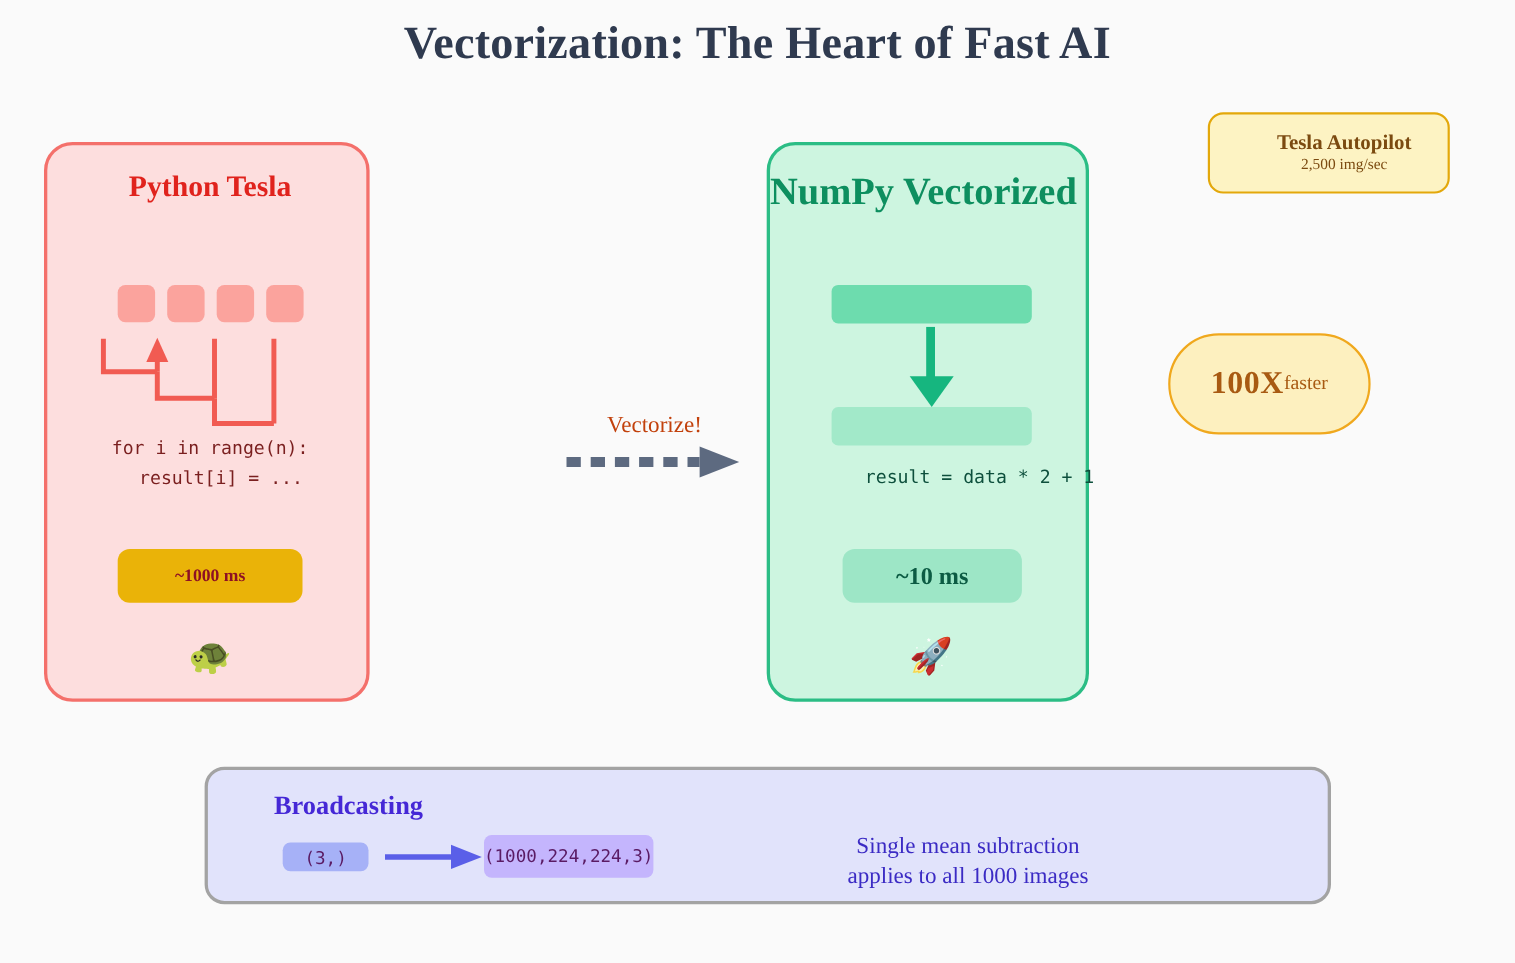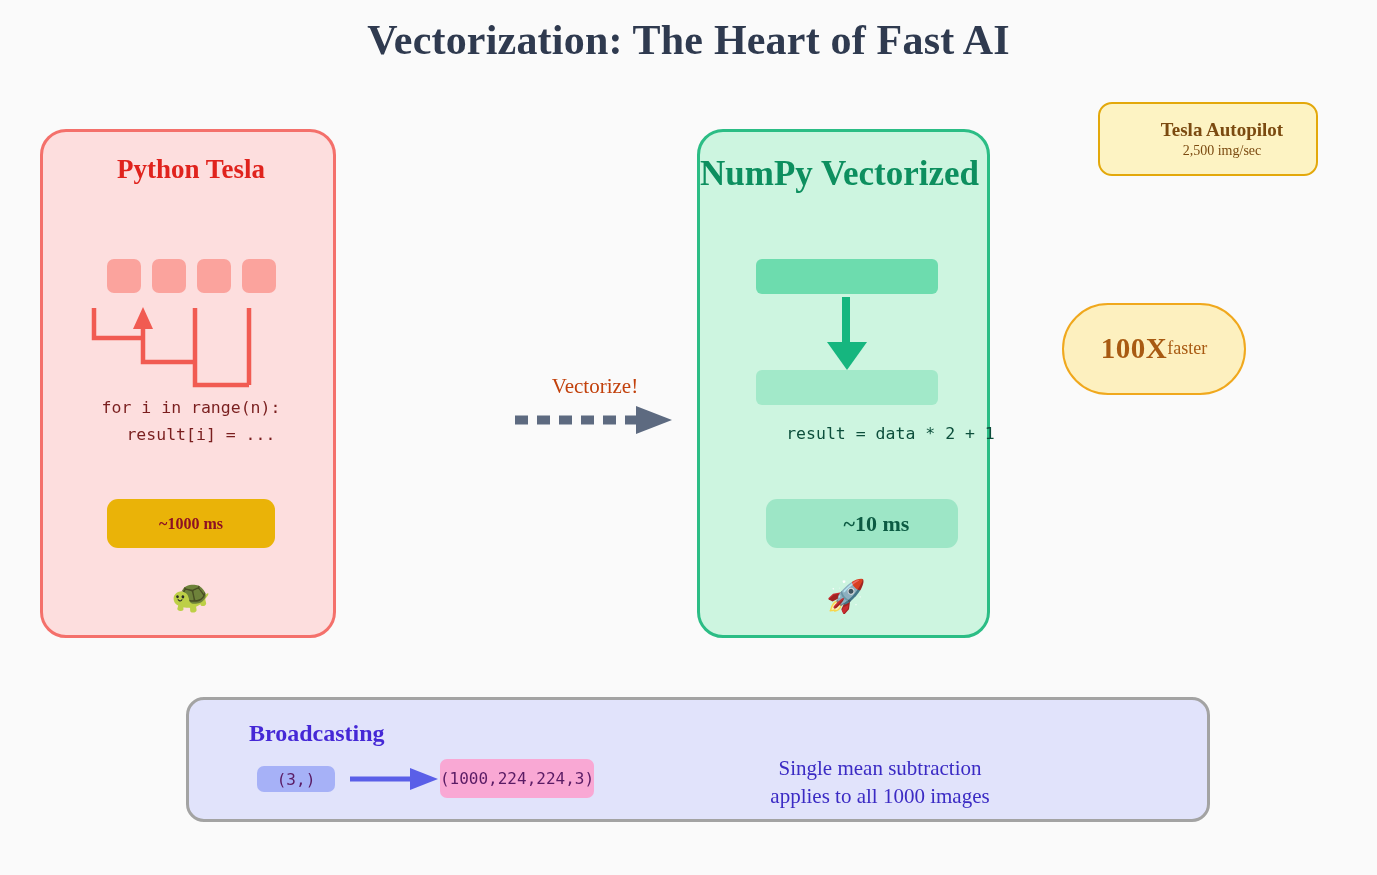--- a/index.html
+++ b/index.html
@@ -172,21 +172,20 @@
     width: 163px;
     height: 49px;
     border-radius: 11px;
     background: #9de6c6;
     display: flex;
     align-items: center;
     justify-content: center;
     font-size: 22px;
     font-weight: bold;
     color: #0c5b43;
-    padding-left: 29px;
   }
   #rocket-emoji {
     left: 0;
     top: 448px;
     width: 293px;
     text-align: center;
     font-size: 32px;
     line-height: 1;
     font-family: "DejaVu Sans", sans-serif;
   }
@@ -298,21 +297,21 @@
     top: 765px;
     width: 90px;
     height: 28px;
   }
   #shape-out {
     left: 440px;
     top: 759px;
     width: 154px;
     height: 39px;
     border-radius: 7px;
-    background: #f9a8d4;
+    background: #c4b5fd;
     display: flex;
     align-items: center;
     justify-content: center;
     font-family: "DejaVu Sans Mono", "Liberation Mono", monospace;
     font-size: 16px;
     color: #5a1b64;
   }
   #broadcasting-note {
     left: 700px;
     top: 730px;

